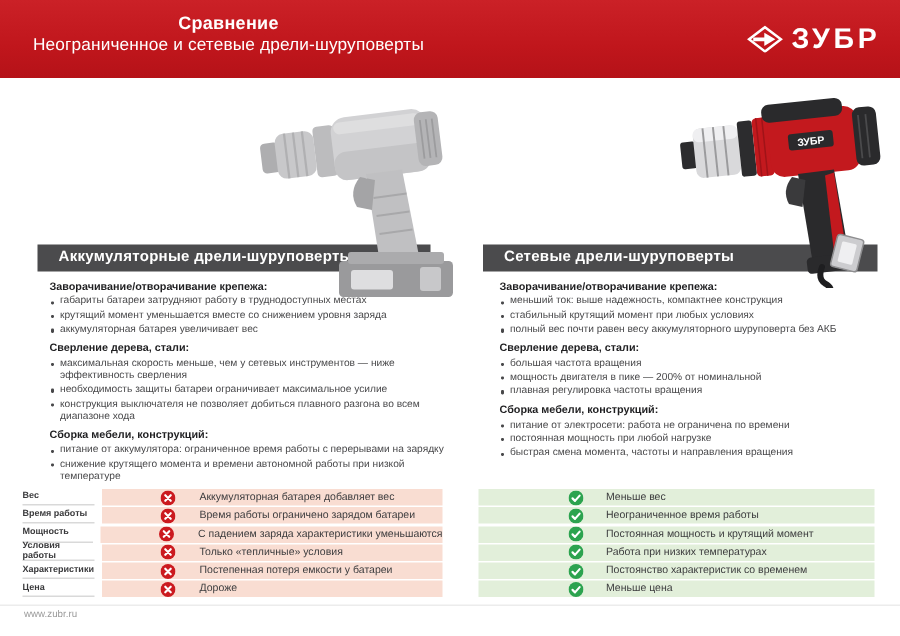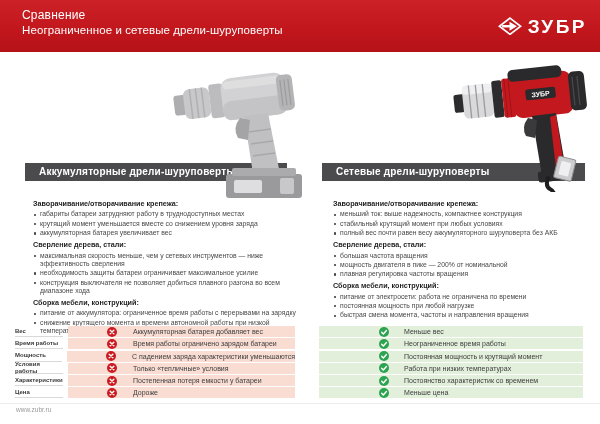--- a/index.html
+++ b/index.html
@@ -3,21 +3,21 @@
 <meta charset="utf-8">
 <style>
   html,body{margin:0;padding:0;background:#ffffff;}
   body{width:600px;height:424px;position:relative;font-family:"Liberation Sans",sans-serif;overflow:hidden;}
   .page{position:absolute;inset:0;background:#ffffff;}
 
   
   .header{position:absolute;left:0;top:0;width:600px;height:52px;
     background:linear-gradient(180deg,#cb2127 0%,#c0161c 60%,#b51218 100%);}
   .header-text{position:absolute;left:22px;top:8px;color:#fff;}
-  .page-title{font-size:12px;font-weight:normal;line-height:15px;letter-spacing:.2px;}
+  .page-title{font-size:12px;font-weight:bold;line-height:15px;letter-spacing:.2px;text-align:center;}
   .page-subtitle{font-size:11.5px;line-height:15px;letter-spacing:.1px;}
   .brand{position:absolute;right:13px;top:0;height:52px;display:flex;align-items:center;gap:6px;}
   .brand-icon{width:24px;height:19px;display:block;}
   .brand-text{color:#fff;font-size:19px;font-weight:bold;letter-spacing:2.5px;line-height:19px;}
 
   
   .banner{position:absolute;top:163px;height:18px;background:#4b4b4d;color:#fff;
     font-size:10px;font-weight:bold;line-height:18px;padding-left:14px;box-sizing:border-box;
     letter-spacing:.2px;white-space:nowrap;z-index:1;}
   .banner-left{left:25px;width:262px;}
@@ -27,21 +27,21 @@
   .drill{position:absolute;z-index:2;}
   .drill-left{left:170px;top:50px;width:138px;height:150px;}
   .drill-right{left:452px;top:54px;width:146px;height:138px;}
   .drill svg{display:block;width:100%;height:100%;}
 
   
   .col{position:absolute;top:184px;width:263px;z-index:0;}
   .col-left{left:33px;}
   .col-right{left:333px;}
   .sec-heading{font-size:7.2px;font-weight:bold;color:#1f1f21;margin:3.5px 0 2px 0;line-height:8.4px;}
-  .sec-heading.first{margin-top:16px;}
+  .sec-heading.first{margin-top:3px;}
   .bullets{list-style:none;margin:0;padding:0;}
   .bullets li{position:relative;font-size:6.8px;line-height:8.4px;color:#48484a;
     padding-left:7px;margin-bottom:1px;}
   .bullets li::before{content:"";position:absolute;left:1px;top:3.1px;width:2.2px;height:2.2px;
     background:#48484a;border-radius:35%;}
 
   
   .ctable{position:absolute;top:326px;z-index:0;}
   .ctable-left{left:15px;width:280px;}
   .ctable-right{left:319px;width:264px;}

